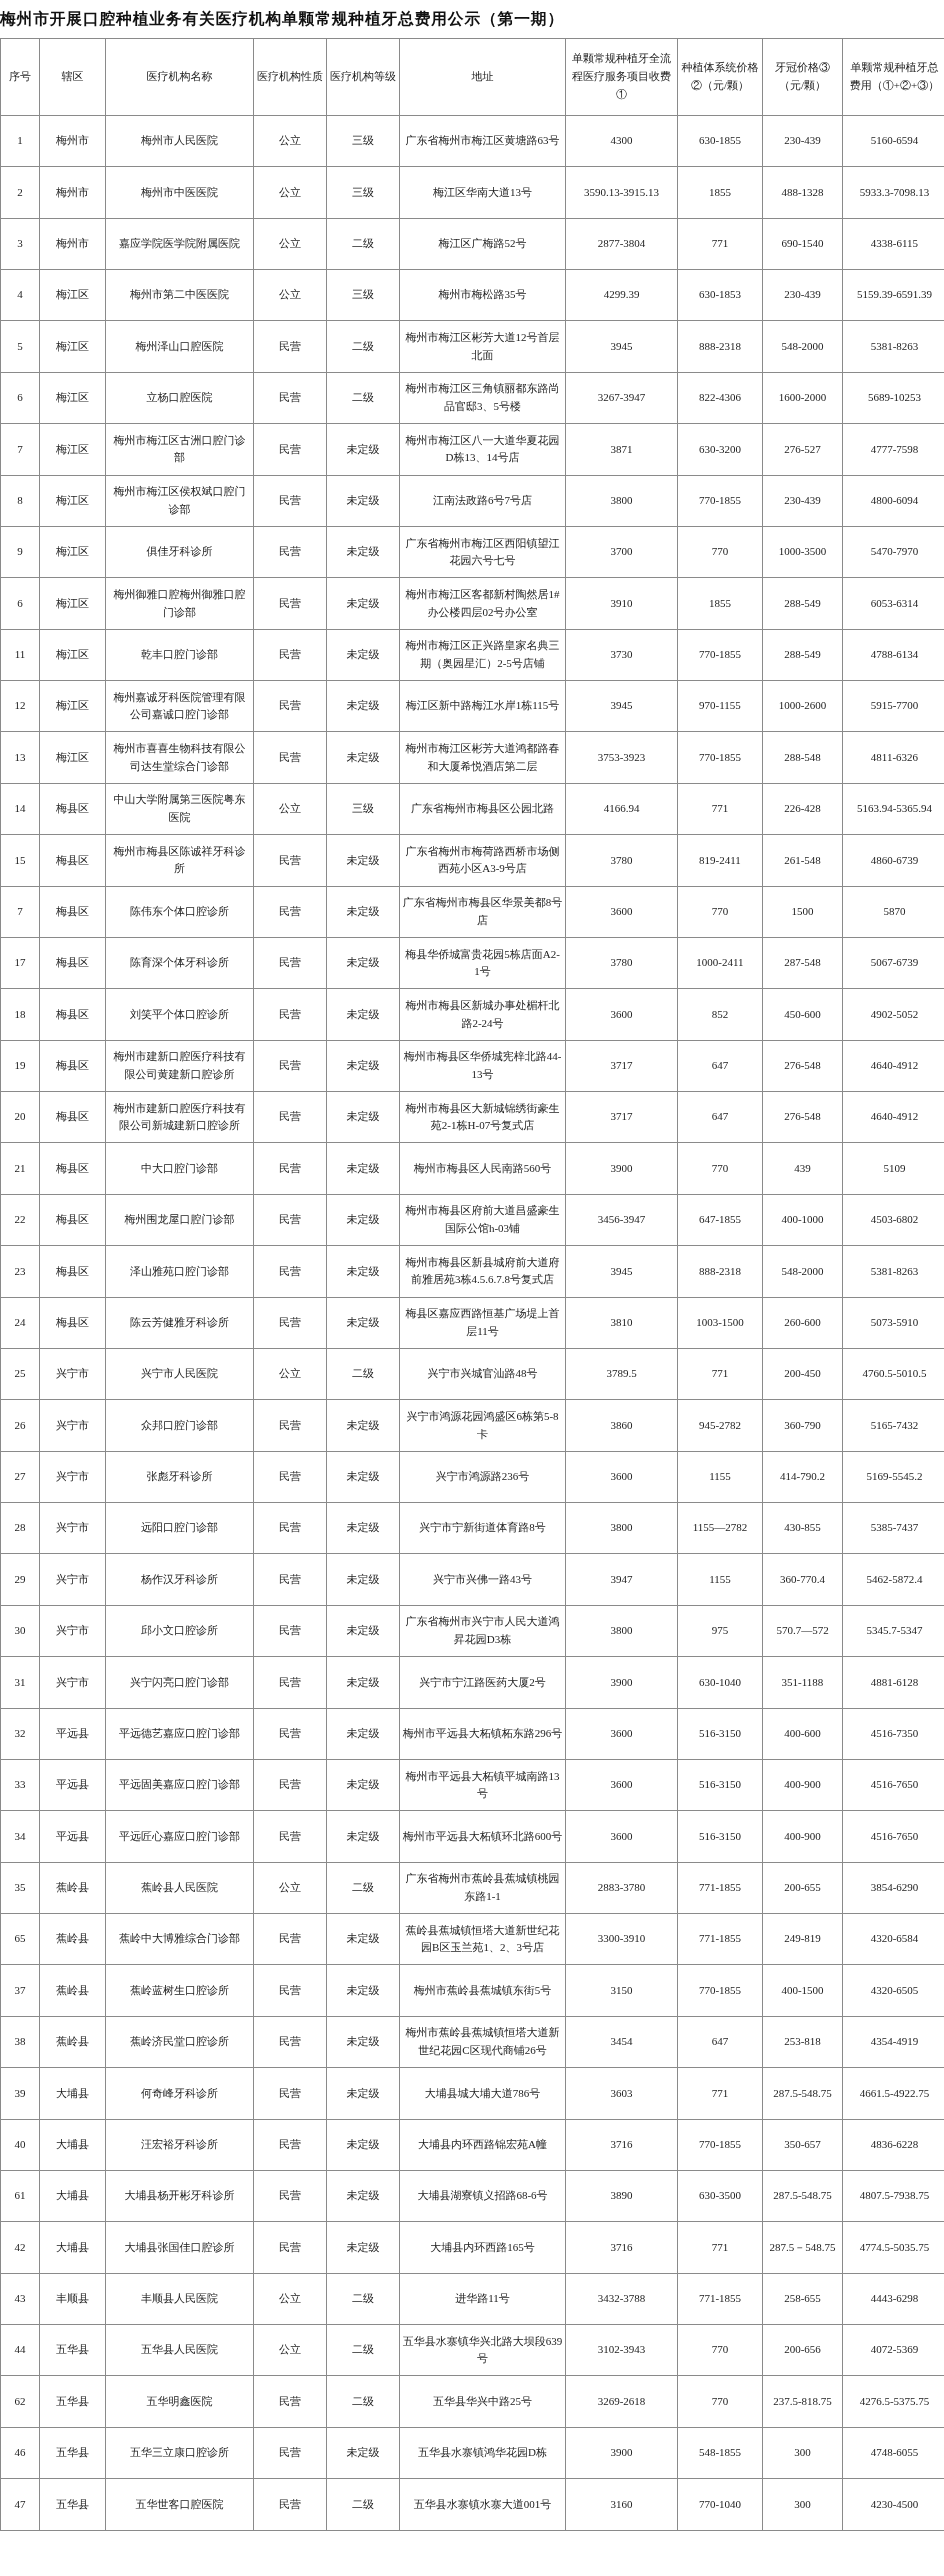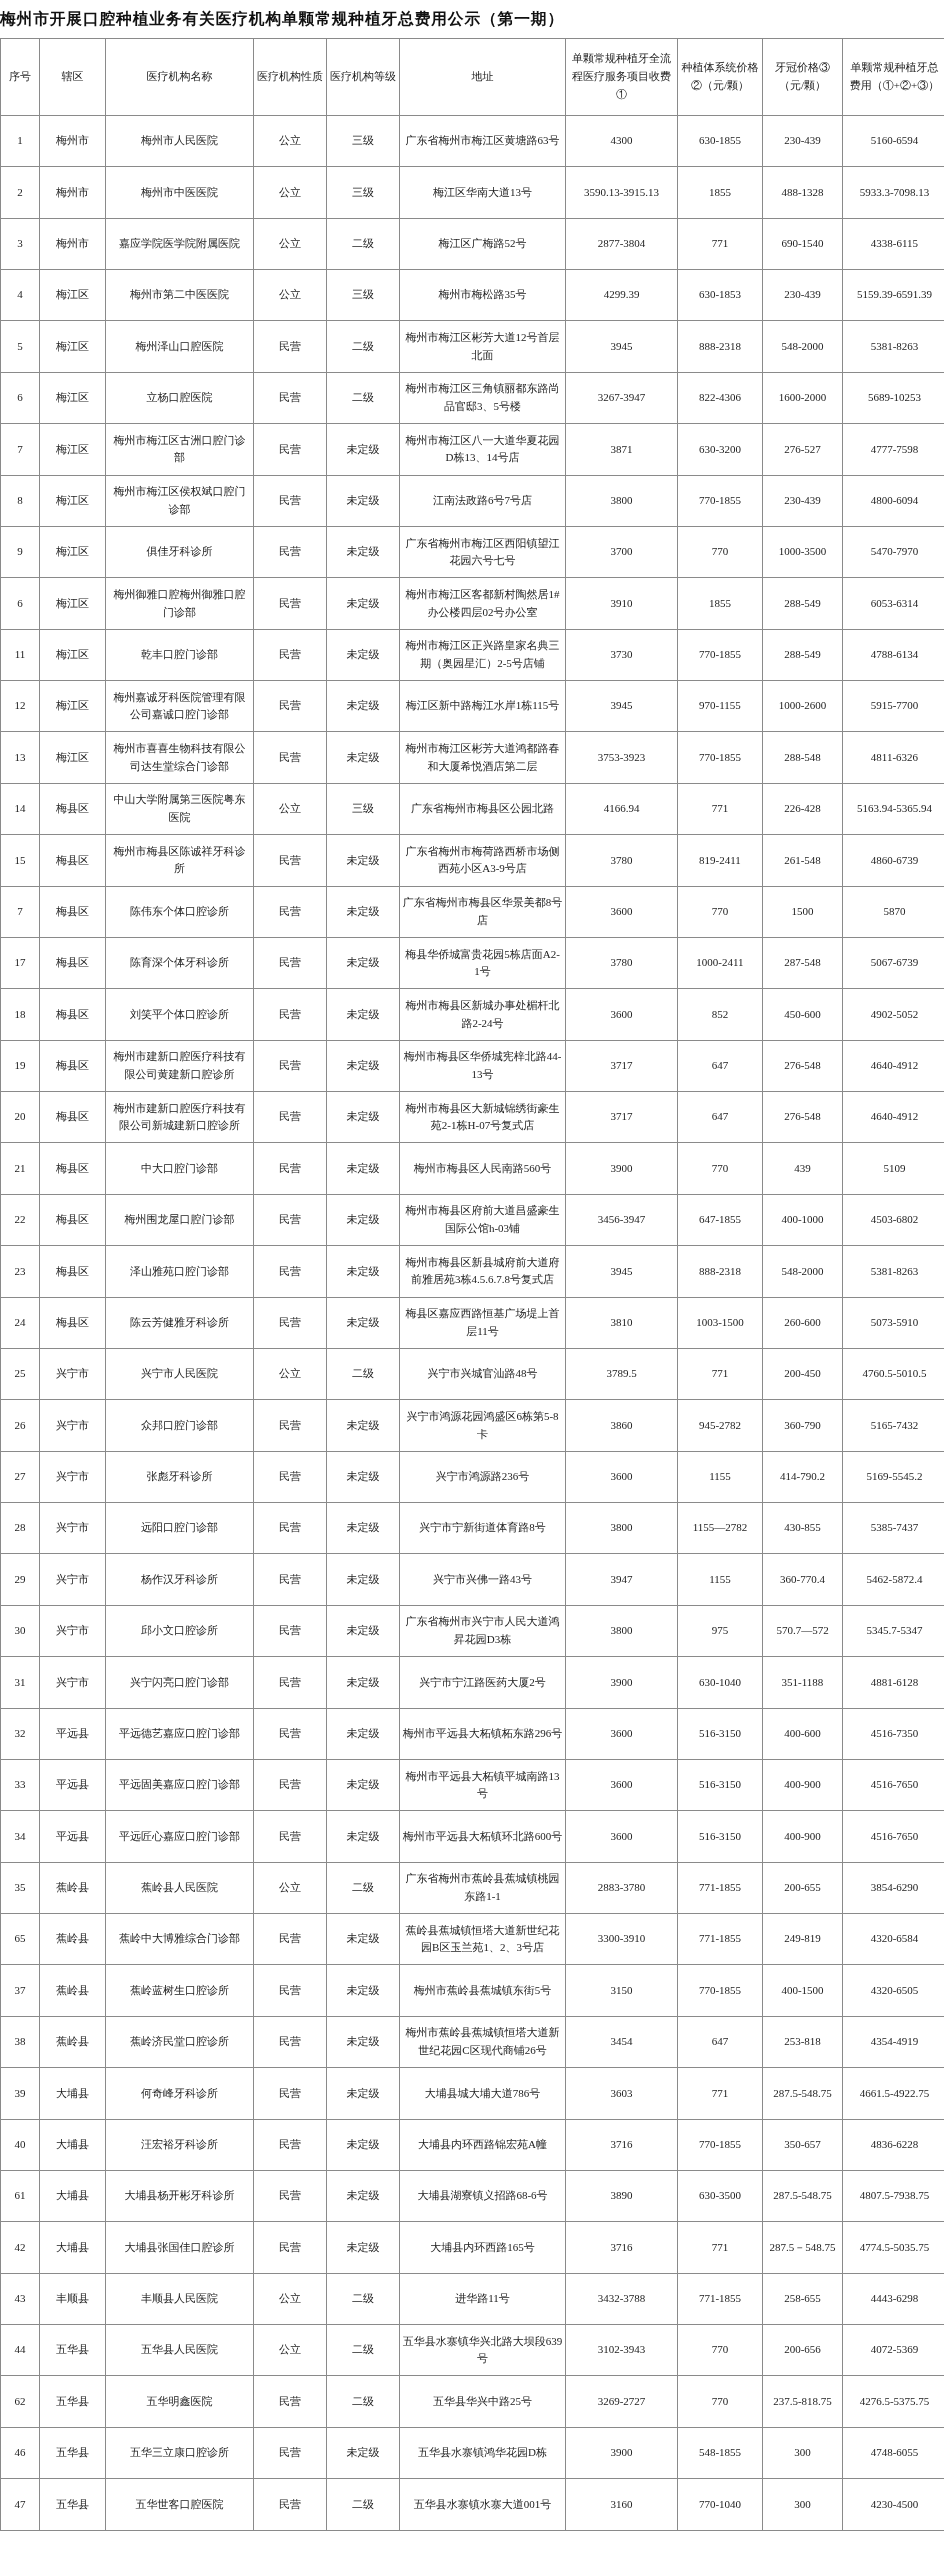--- a/index.html
+++ b/index.html
@@ -623,21 +623,21 @@
           <td>200-656</td>
           <td>4072-5369</td>
         </tr>
         <tr>
           <td>62</td>
           <td>五华县</td>
           <td>五华明鑫医院</td>
           <td>民营</td>
           <td>二级</td>
           <td>五华县华兴中路25号</td>
-          <td>3269-2727</td>
+          <td>3269-2618</td>
           <td>770</td>
           <td>237.5-818.75</td>
           <td>4276.5-5375.75</td>
         </tr>
         <tr>
           <td>46</td>
           <td>五华县</td>
           <td>五华三立康口腔诊所</td>
           <td>民营</td>
           <td>未定级</td>

